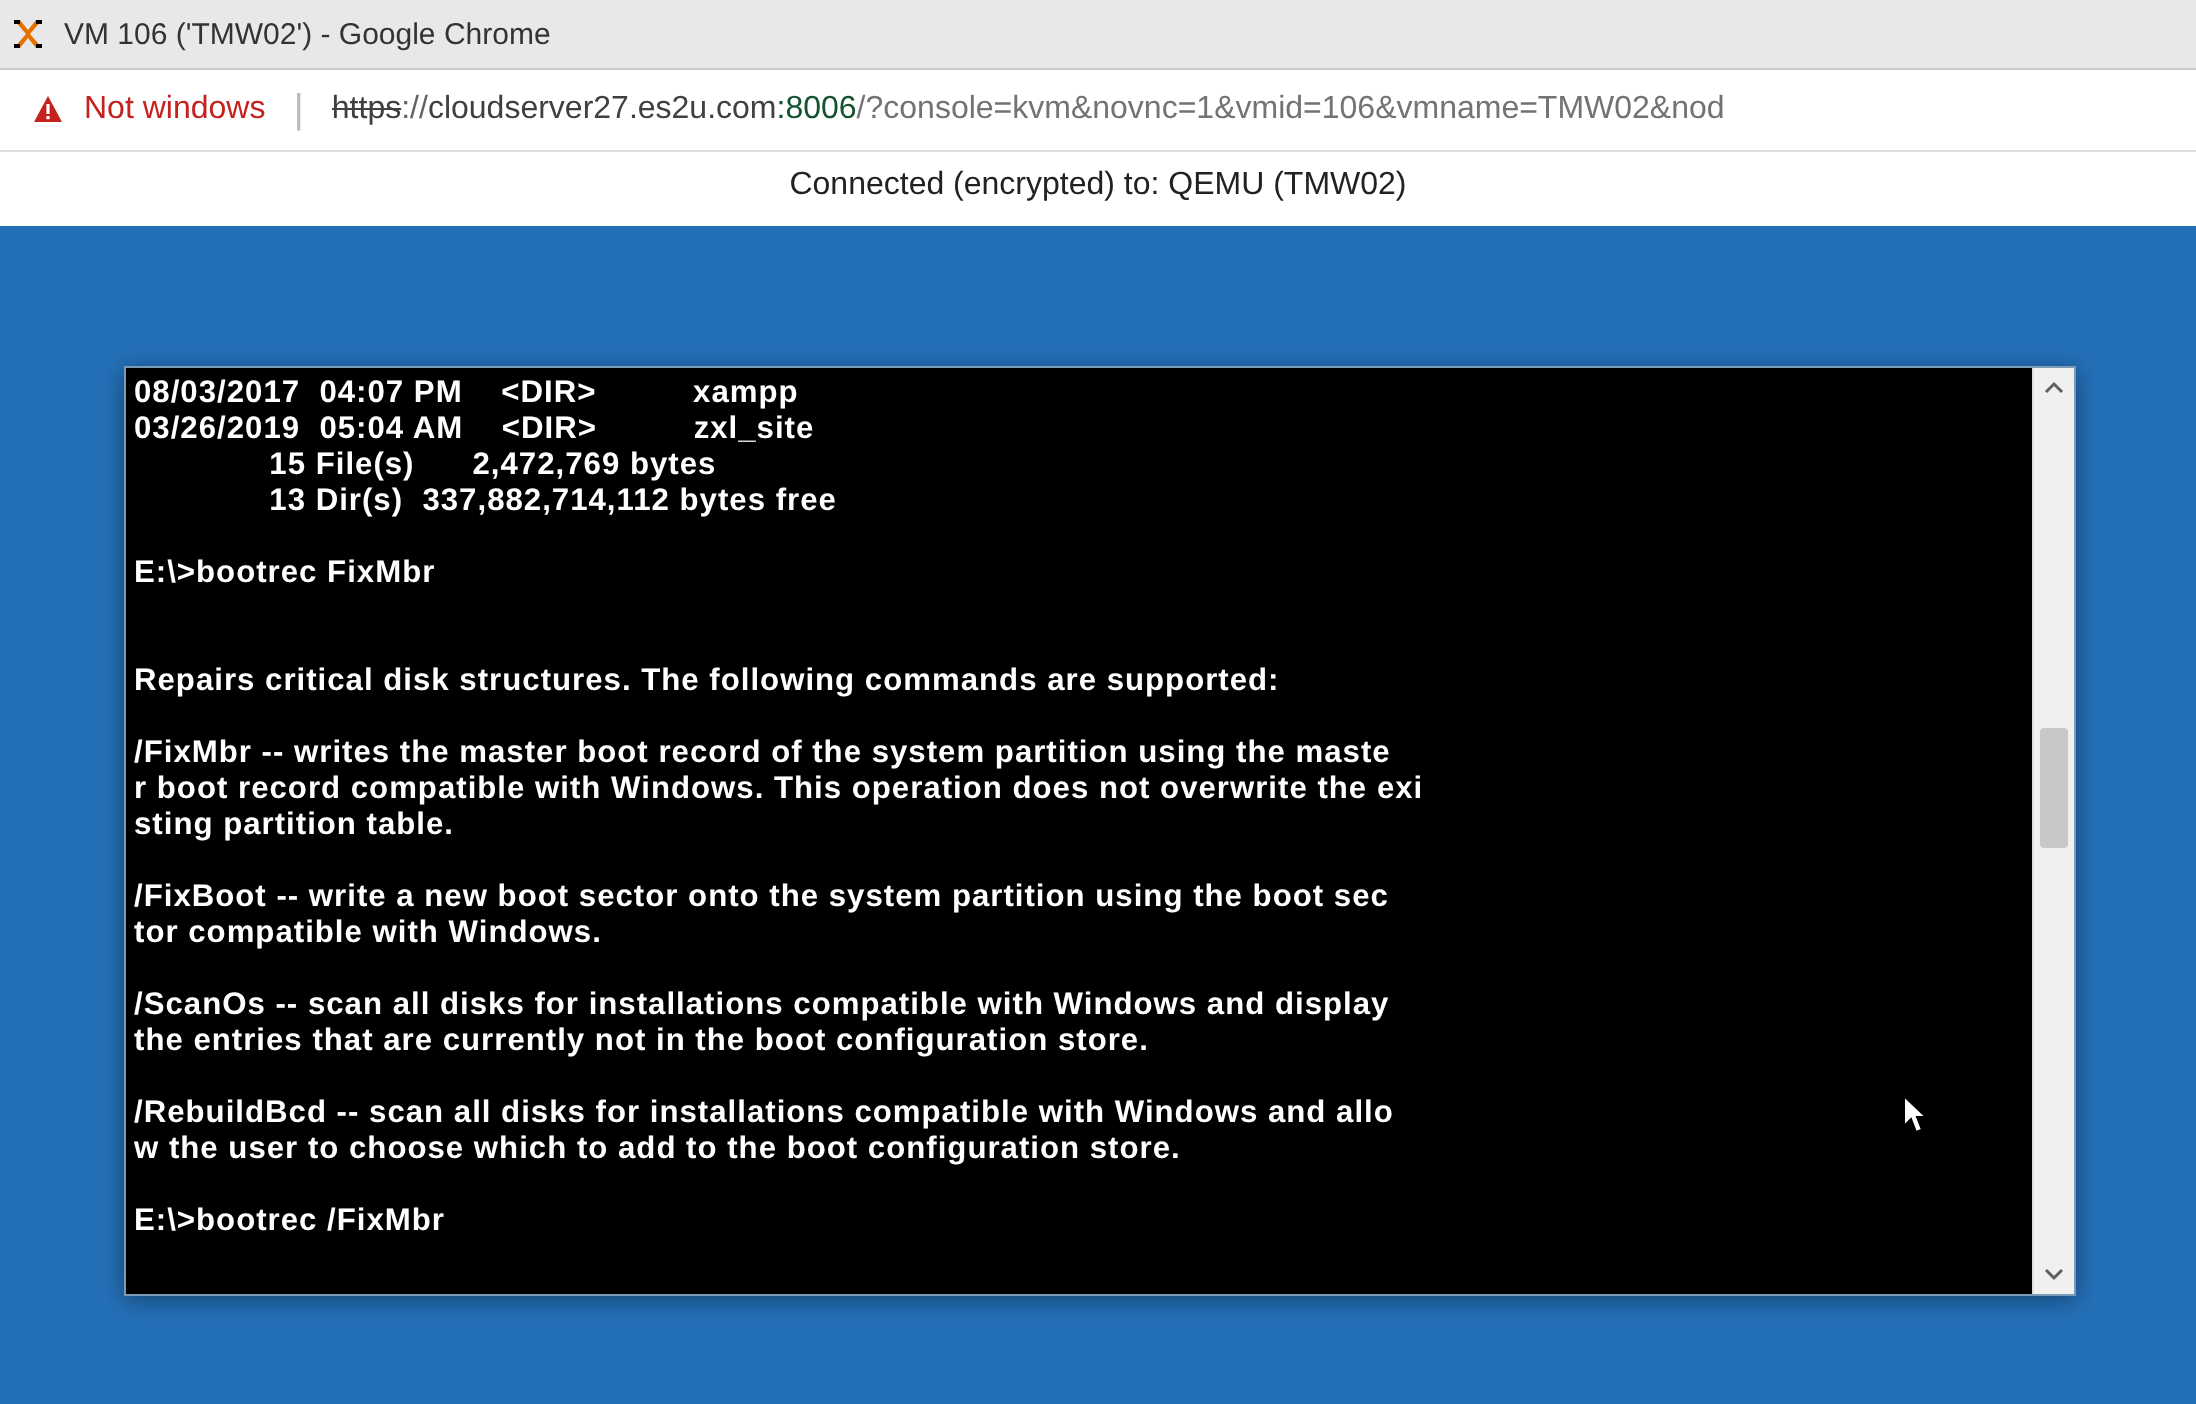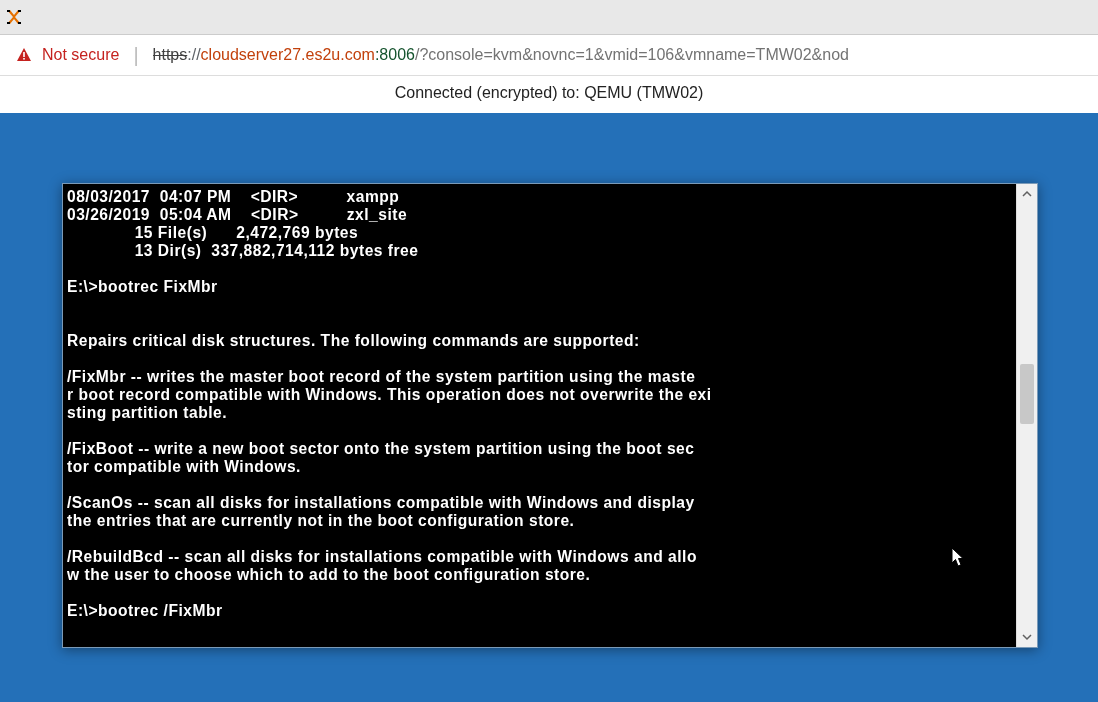--- a/index.html
+++ b/index.html
@@ -58,21 +58,21 @@
   .url {
     font-size: 16px;
     color: #5f6368;
     white-space: nowrap;
     overflow: hidden;
   }
   .url .strike {
     text-decoration: line-through;
     color: #404040;
   }
-  .url .host { color: #c2410c; }
+  .url .host { color: #404040; }
   .url .port { color: #14532d; }
   .url .rest { color: #737373; text-align: right; }
 
   .status-strip {
     height: 34px;
     display: flex;
     align-items: center;
     justify-content: center;
     font-size: 16px;
     color: #222;
@@ -219,31 +219,32 @@
 <div class="chrome-tabbar">
   <span class="favicon">
     <svg viewBox="0 0 16 16">
       <path d="M1 1 L7 8 L1 15 L4 15 L8 10 L12 15 L15 15 L9 8 L15 1 L12 1 L8 6 L4 1 Z" fill="#e57000"></path>
       <rect x="1" y="1" width="3" height="2" fill="#000"></rect>
       <rect x="12" y="1" width="3" height="2" fill="#000"></rect>
       <rect x="1" y="13" width="3" height="2" fill="#000"></rect>
       <rect x="12" y="13" width="3" height="2" fill="#000"></rect>
     </svg>
   </span>
+  <span class="tab-title">VM 106 ('TMW02') - Google Chrome</span>
 </div>
 
 <div class="chrome-addressbar">
   <span class="not-secure-icon">
     <svg width="16" height="16" viewBox="0 0 16 16">
       <path d="M8 1 L15 14 L1 14 Z" fill="#c5221f"></path>
       <rect x="7.2" y="5" width="1.6" height="5" fill="#fff"></rect>
       <rect x="7.2" y="11" width="1.6" height="1.6" fill="#fff"></rect>
     </svg>
   </span>
-  <span class="not-secure-text">Not secure</span>
+  <span class="not-secure-text">Not windows</span>
   <span class="addr-sep">|</span>
   <span class="url">
     <span class="strike">https</span><span>://</span><span class="host">cloudserver27.es2u.com</span><span class="port">:8006</span><span class="rest">/?console=kvm&amp;novnc=1&amp;vmid=106&amp;vmname=TMW02&amp;nod</span>
   </span>
 </div>
 
 <div class="status-strip">
   <span>Connected (encrypted) to: QEMU (TMW02)</span>
 </div>
 

